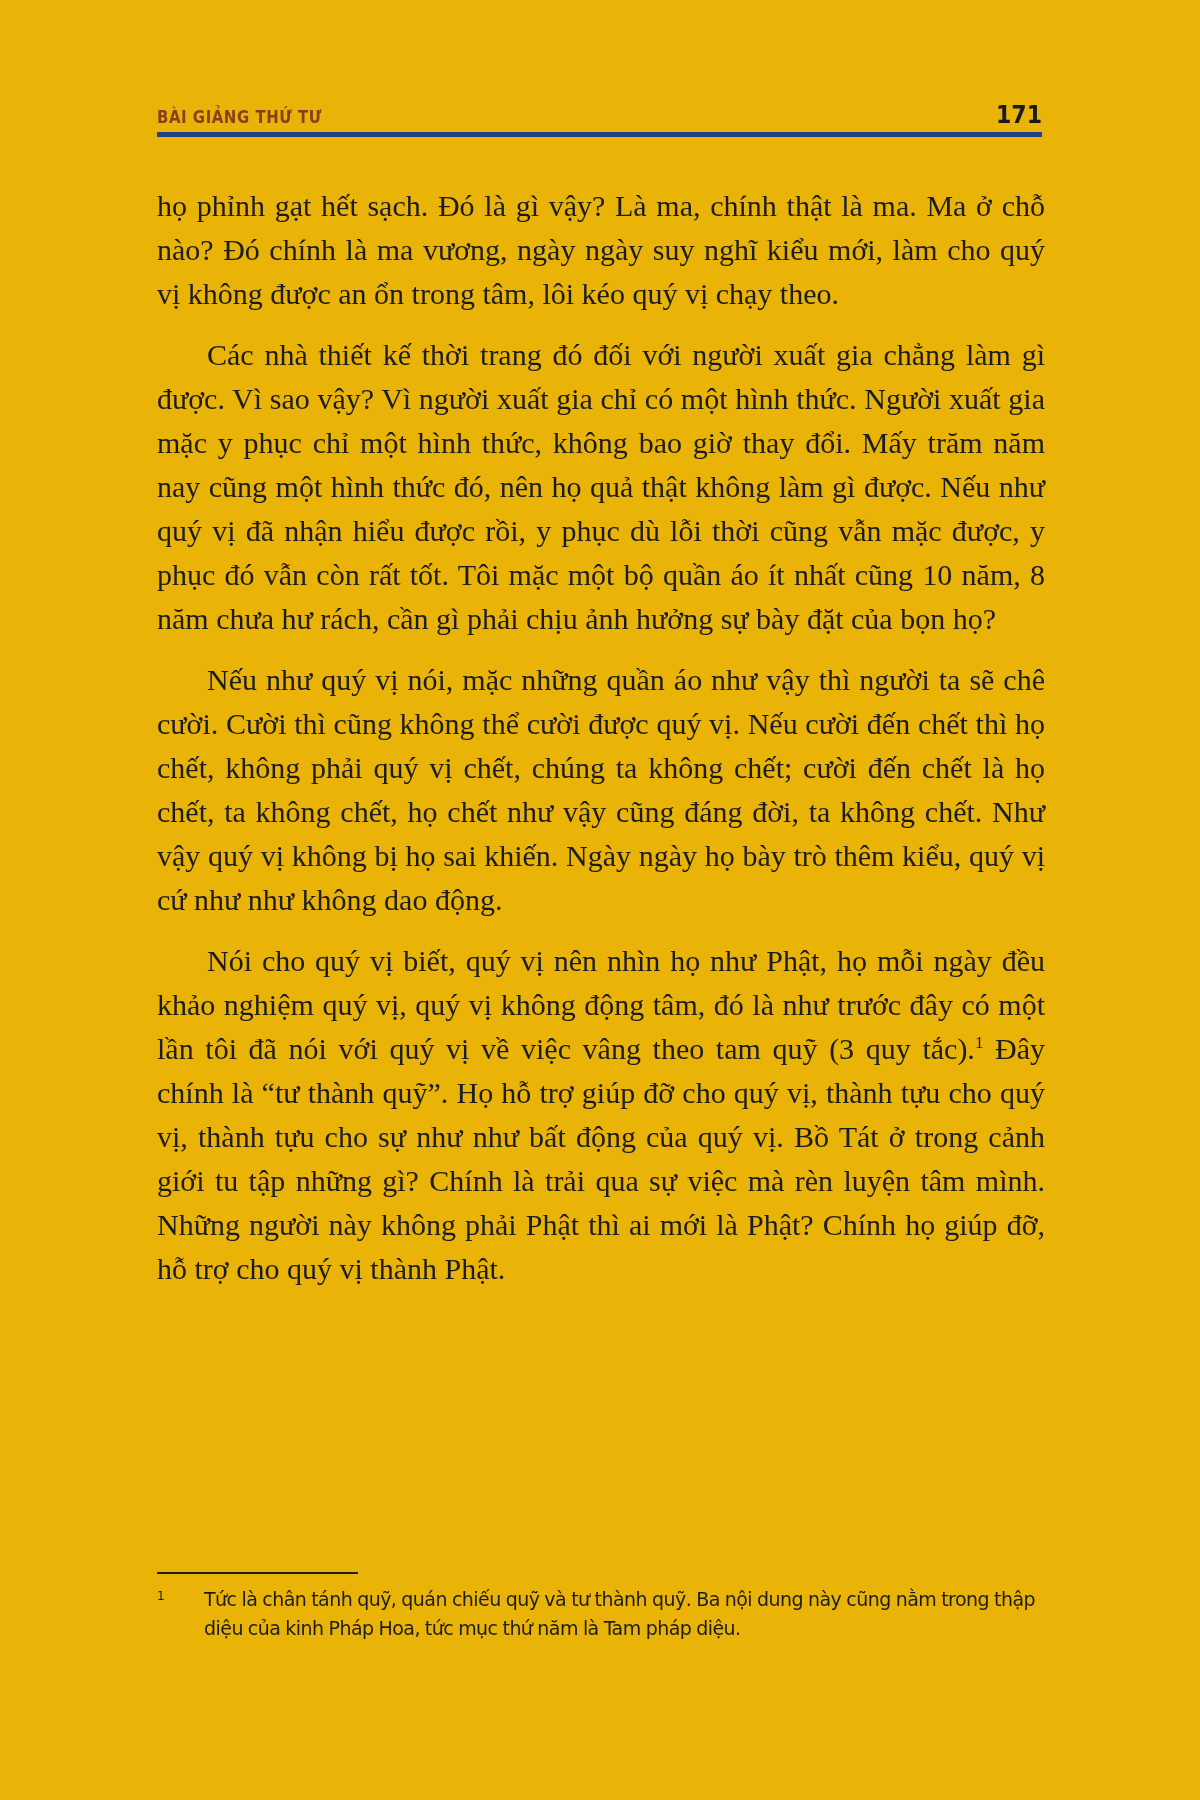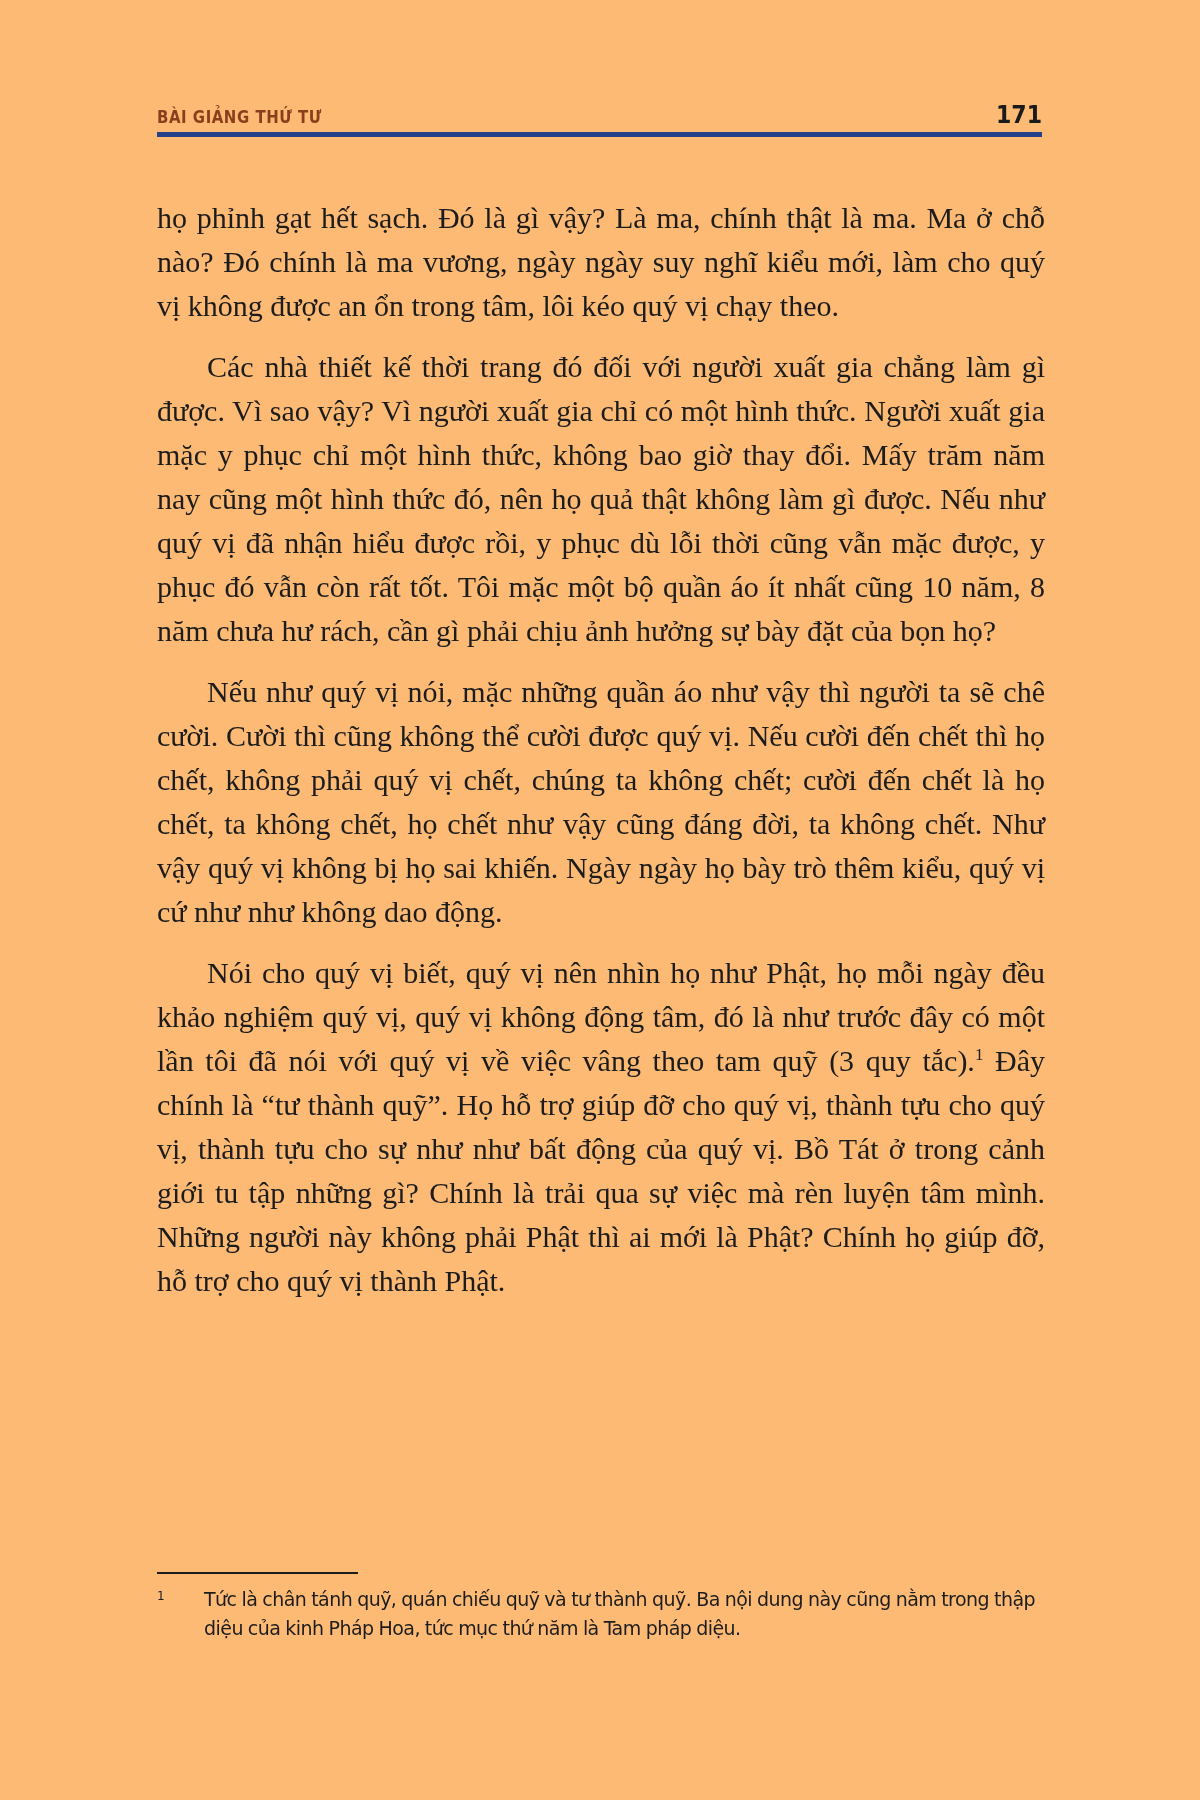--- a/index.html
+++ b/index.html
@@ -1,17 +1,17 @@
 <!DOCTYPE html>
 <html><head>
 <meta charset="utf-8">
 <style>
   html, body { margin: 0; padding: 0; background: #ffffff; }
   body { width: 1200px; height: 1800px; position: relative; overflow: hidden; }
-  .page { position: absolute; left: 0; top: 0; width: 1200px; height: 1800px; background: #fdba74; }
+  .page { position: absolute; left: 0; top: 0; width: 1200px; height: 1800px; background: #eab308; }
   .running-head {
     position: absolute; left: 157px; top: 104px; width: 885px; height: 24px;
   }
   .chapter-title {
     position: absolute; left: 0; top: 2px;
     font-family: "DejaVu Sans", sans-serif; font-weight: bold;
     font-size: 17px; letter-spacing: 0.6px; color: #8b3e1c;
     line-height: 22px; white-space: nowrap;
     transform: scaleX(0.88); transform-origin: left center;
   }
@@ -24,21 +24,21 @@
   .head-rule {
     position: absolute; left: 157px; top: 132px; width: 885px; height: 5px;
     background: #23408a;
   }
   .body-text {
     position: absolute; left: 157px; top: 184px; width: 888px;
     font-family: "Liberation Serif", serif; font-size: 30px; line-height: 44px;
     color: #1c1c1c; text-align: justify;
   }
   .body-text p { margin: 0 0 17px 0; text-indent: 50px; }
-  .body-text p.cont { text-indent: 0; margin-top: 12px; }
+  .body-text p.cont { text-indent: 0; }
   .fn-ref { font-size: 17px; vertical-align: 11px; line-height: 0; }
   .fn-rule {
     position: absolute; left: 157px; top: 1572px; width: 201px; height: 2px; background: #1c1c1c;
   }
   .footnote {
     position: absolute; left: 157px; top: 1585px; width: 890px;
     font-family: "DejaVu Sans", sans-serif; font-size: 19px; line-height: 29px;
     color: #1c1c1c; padding-left: 15px; box-sizing: border-box;
   }
   .footnote .fn-mark {

